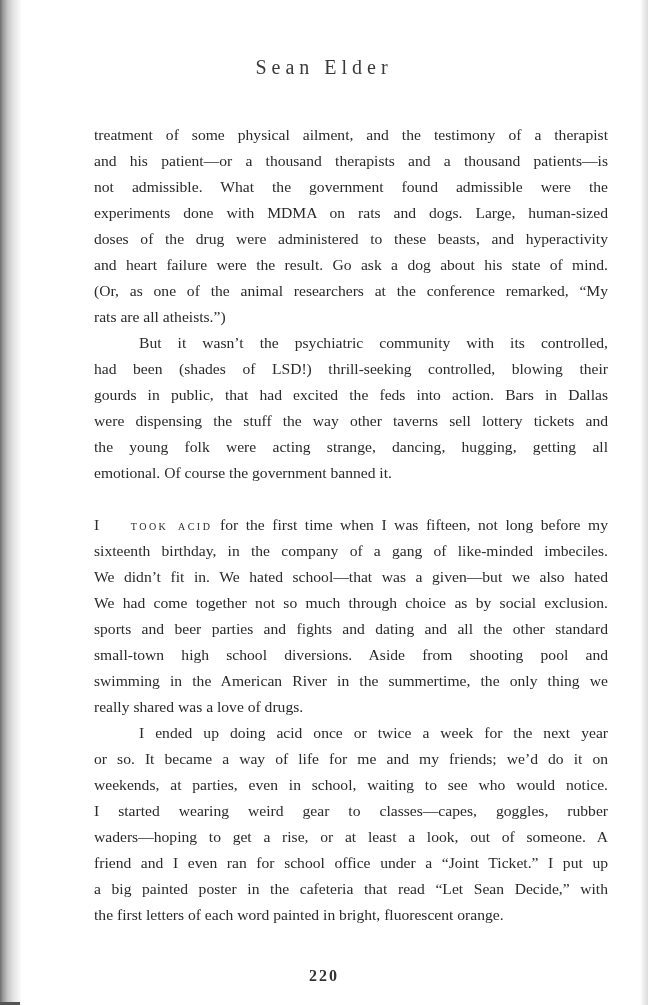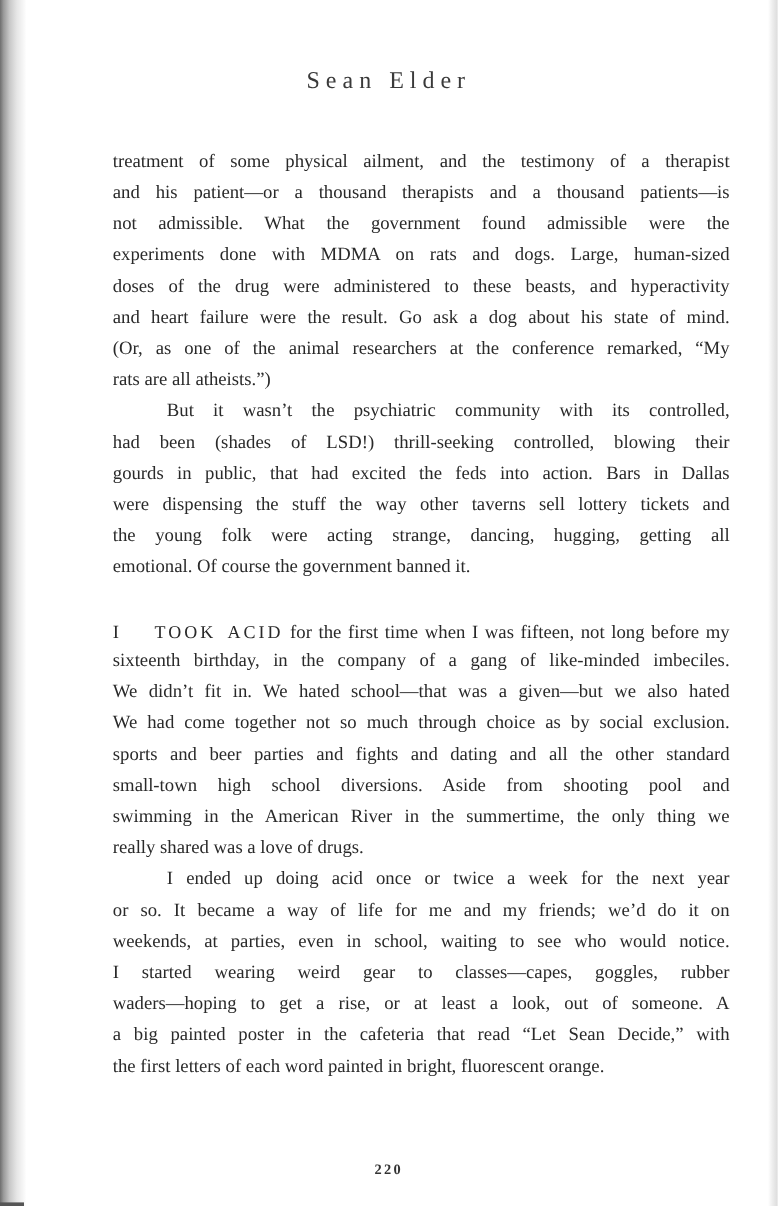--- a/index.html
+++ b/index.html
@@ -70,30 +70,30 @@
     }
     .line.indent {
       padding-left: 45px;
     }
     .section-gap {
       height: 26px;
     }
     .smallcaps {
       font-variant: small-caps;
       letter-spacing: 2.5px;
-      font-size: 21px;
+      font-size: 14px;
       margin-left: 24px;
     }
     .folio {
       position: absolute;
       top: 967px;
       left: 0;
       width: 648px;
       text-align: center;
-      font-size: 12px;
+      font-size: 16px;
       font-weight: bold;
       letter-spacing: 2px;
       color: #333;
     }
   </style>
 </head>
 <body>
 
 <div class="gutter-shadow"></div>
 <div class="right-edge"></div>
@@ -135,19 +135,20 @@
     <span class="line">swimming in the American River in the summertime, the only thing we</span>
     <span class="line last">really shared was a love of drugs.</span>
   </div>
 
   <div>
     <span class="line indent">I ended up doing acid once or twice a week for the next year</span>
     <span class="line">or so. It became a way of life for me and my friends; we’d do it on</span>
     <span class="line">weekends, at parties, even in school, waiting to see who would notice.</span>
     <span class="line">I started wearing weird gear to classes—capes, goggles, rubber</span>
     <span class="line">waders—hoping to get a rise, or at least a look, out of someone. A</span>
+    <span class="line">friend and I even ran for school office under a “Joint Ticket.” I put up</span>
     <span class="line">a big painted poster in the cafeteria that read “Let Sean Decide,” with</span>
     <span class="line last">the first letters of each word painted in bright, fluorescent orange.</span>
   </div>
 
 </div>
 
 <div class="folio">220</div>
 
 </body></html>

